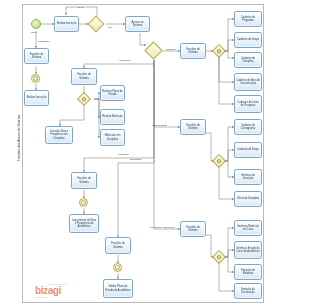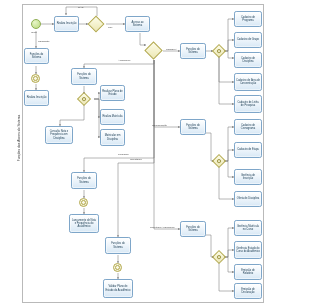--- a/index.html
+++ b/index.html
@@ -258,14 +258,19 @@
   <div class="task" style="left:234px;top:241px;width:28px;height:18px;">
     <span>Gerência Estado do Curso do Acadêmico</span>
     </div>
   <div class="task" style="left:234px;top:264px;width:28px;height:16px;">
     <span>Emissão de Relatório</span>
     </div>
   <div class="task" style="left:234px;top:283px;width:28px;height:16px;">
     <span>Emissão de Declaração</span>
     </div>
 
+  <div class="bizagi">
+    <div class="bz-small">Modelado con</div>
+    <div class="bz-main">bizagi</div>
+    <div class="bz-sub">MODELER</div>
+  </div>
 
 </div>
 
 </body></html>

